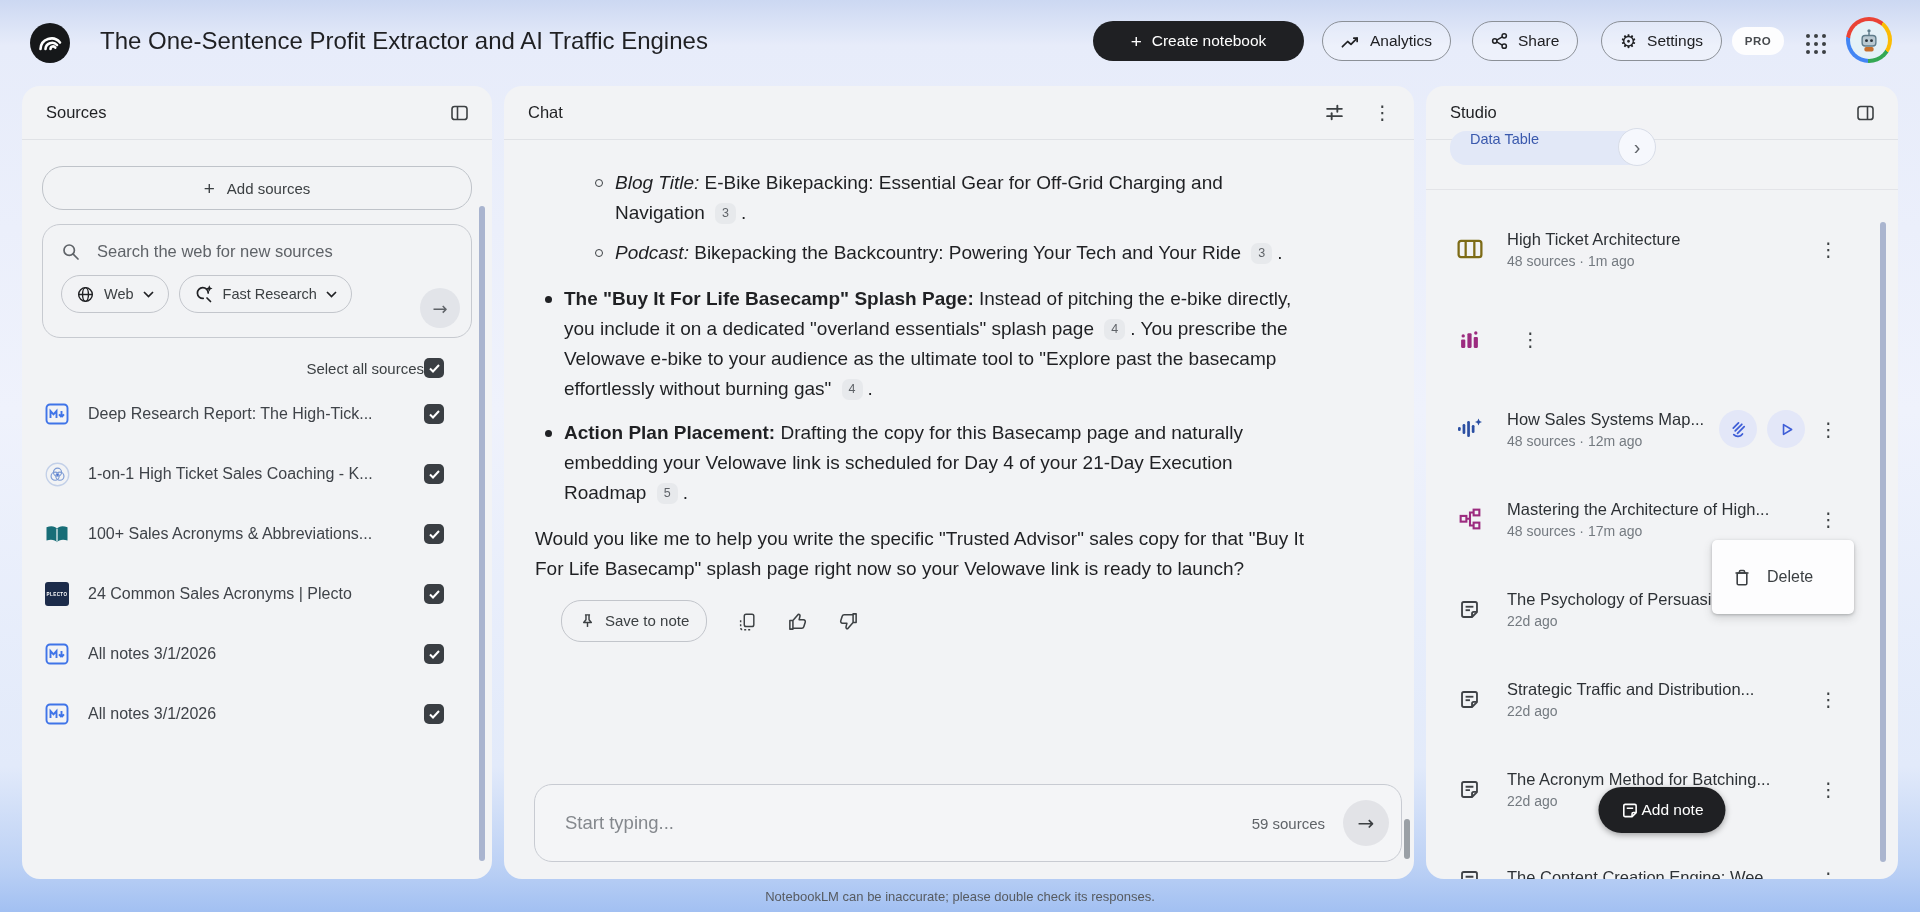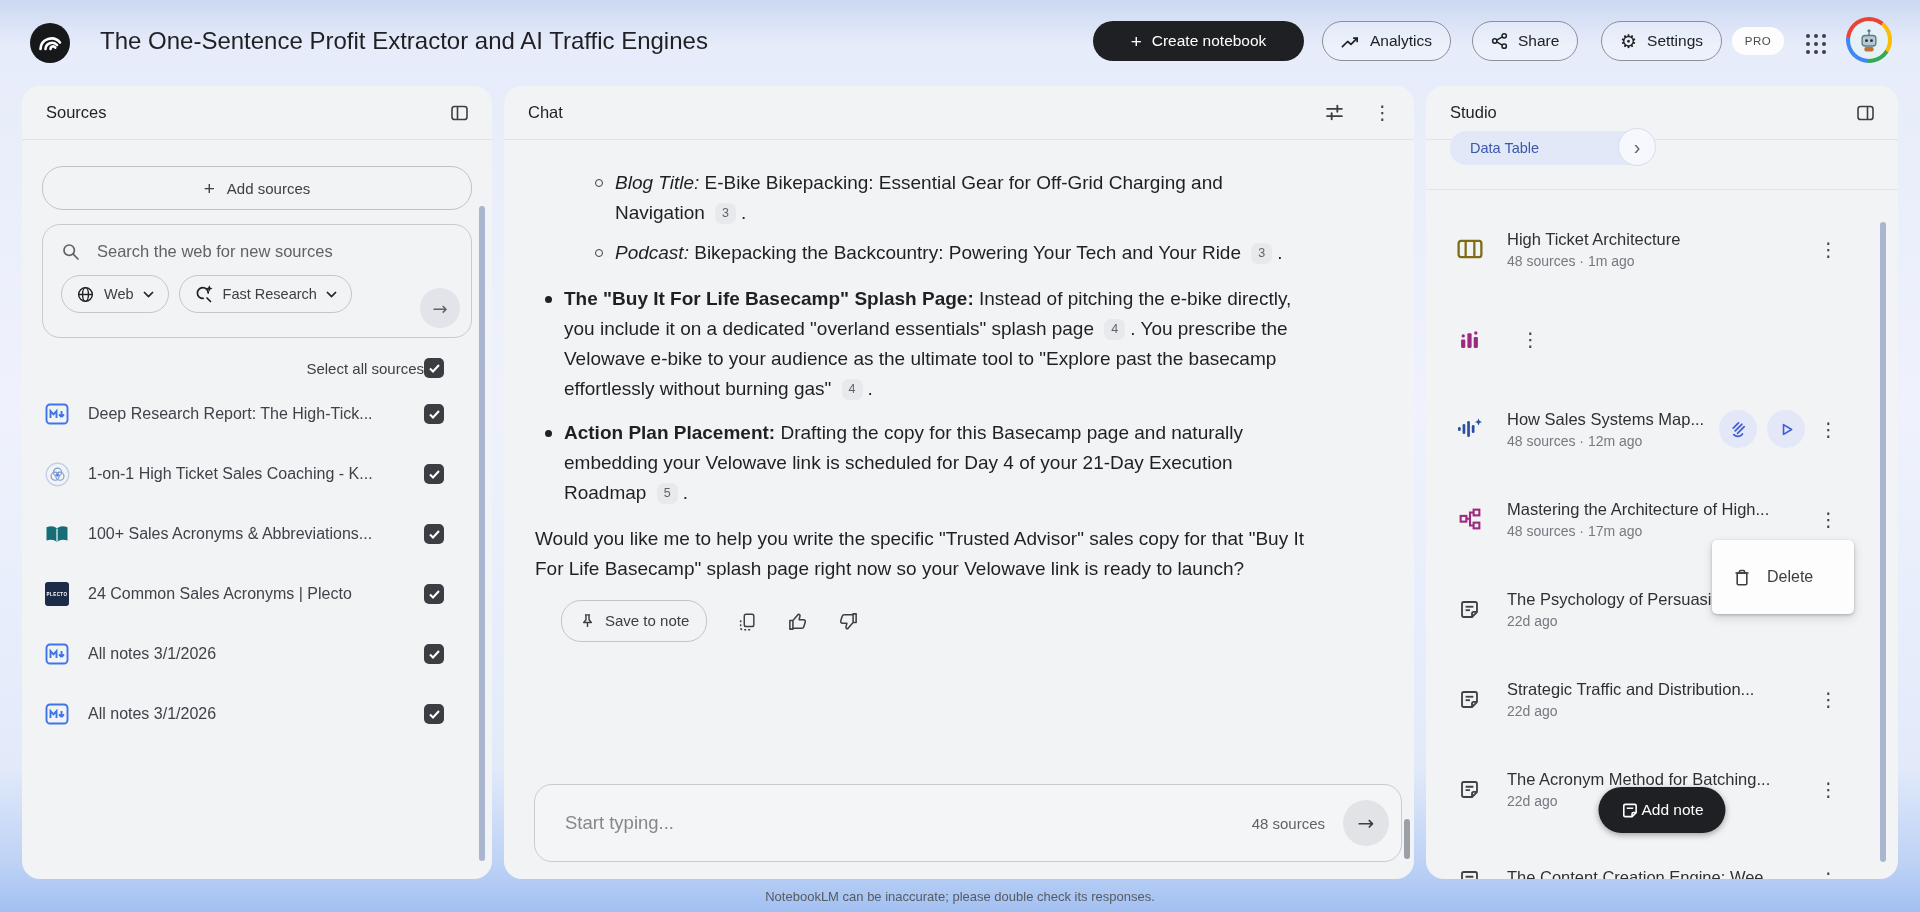--- a/index.html
+++ b/index.html
@@ -13,21 +13,21 @@
   .nb-title{position:absolute;left:100px;top:27px;font-size:24px;color:#1f2023;white-space:nowrap;}
   .pill{position:absolute;top:21px;height:40px;border-radius:20px;display:flex;align-items:center;gap:10px;
     padding:0 18px;box-sizing:border-box;font-size:15.5px;color:#202124;border:1px solid #8b9097;cursor:pointer;background:rgba(255,255,255,0.25);}
   .pill.black{background:#1f2023;border:none;color:#fff;}
   .createbtn{left:1093px;width:211px;justify-content:center;}
   .analyticsbtn{left:1322px;}
   .sharebtn{left:1472px;}
   .settingsbtn{left:1601px;}
   .plus{font-size:19px;line-height:1;}
   .probadge{position:absolute;left:1732px;top:27px;width:52px;height:28px;background:#fdfdfe;border-radius:14px;
-    display:flex;align-items:center;justify-content:center;font-size:11.5px;font-weight:normal;letter-spacing:.5px;color:#474a4e;}
+    display:flex;align-items:center;justify-content:center;font-size:11.5px;font-weight:bold;letter-spacing:.5px;color:#474a4e;}
   .appgrid{position:absolute;left:1798px;top:26px;width:36px;height:36px;display:grid;
     grid-template-columns:repeat(3,4px);grid-template-rows:repeat(3,4px);gap:4px;place-content:center;cursor:pointer;}
   .appgrid i{width:4px;height:4px;border-radius:50%;background:#3c4043;}
   .avatar{position:absolute;left:1846px;top:17px;width:46px;height:46px;border-radius:50%;cursor:pointer;
     background:conic-gradient(from -40deg,#ea4335 0 22%,#fbbc04 22% 45%,#34a853 45% 62%,#4285f4 62% 88%,#ea4335 88%);
     display:flex;align-items:center;justify-content:center;}
   .avatar .inner{width:38px;height:38px;border-radius:50%;background:#e4f1f7;display:flex;align-items:center;justify-content:center;overflow:hidden;}
   
   .panel{position:absolute;top:86px;height:793px;background:#f2f3f5;border-radius:18px;overflow:hidden;}
   .panel-head{height:54px;display:flex;align-items:center;justify-content:space-between;
@@ -81,21 +81,21 @@
   .inputbar input{flex:1;border:none;outline:none;background:transparent;font-size:18.5px;color:#3c4043;font-family:inherit;}
   .inputbar input::placeholder{color:#84888d;}
   .srccount{font-size:15px;color:#5f6368;margin-right:18px;white-space:nowrap;}
   .sendbtn{width:46px;height:46px;border-radius:50%;background:#e2e3e7;display:flex;align-items:center;justify-content:center;
     font-size:20px;color:#3c4043;cursor:pointer;font-family:"DejaVu Sans",sans-serif;}
   .chat-scrollthumb{position:absolute;right:4px;top:679px;width:6px;height:40px;border-radius:3px;background:#9aa0a6;}
   
   .studio{left:1426px;width:472px;}
   .dtwrap{position:relative;height:40px;margin-left:24px;width:226px;overflow:visible;}
   .dtchip{position:absolute;left:0;top:-9px;width:196px;height:34px;background:#e2e8f7;border-radius:16px;
-    display:flex;align-items:flex-end;padding:0 0 9px 20px;box-sizing:border-box;font-size:14.5px;font-weight:500;color:#3a59ad;cursor:pointer;}
+    display:flex;align-items:flex-start;padding:0 0 9px 20px;box-sizing:border-box;font-size:14.5px;font-weight:500;color:#3a59ad;cursor:pointer;}
   .dtcircle{position:absolute;left:168px;top:-12px;width:38px;height:38px;border-radius:50%;background:#f6f8fd;
     border:1px solid #d8dde8;box-sizing:border-box;display:flex;align-items:center;justify-content:center;
     font-size:20px;color:#5f6368;cursor:pointer;}
   .studio-divider{height:1px;background:#e3e4e8;margin-top:9px;}
   .slist{padding-top:14px;}
   .strow{height:90px;display:flex;align-items:center;padding:0 60px 0 30px;box-sizing:border-box;gap:0;cursor:pointer;}
   .stic{width:27px;flex:none;margin-right:24px;display:flex;justify-content:center;}
   .stmain{flex:1;min-width:0;}
   .sttitle{font-size:16.5px;color:#2d3135;white-space:nowrap;overflow:hidden;}
   .stmeta{font-size:14px;color:#747a80;margin-top:4px;}
@@ -418,21 +418,21 @@
               <path d="M3 10 h3.2 v9 H3 z M6.2 18 h9.3 c1 0 1.8-.6 2.1-1.5 l1.5-4.8 c.4-1.3-.5-2.6-1.8-2.6 h-4.6 l.9-3.8 c.2-1-.5-2-1.5-2 h-.2 L6.2 10"></path>
               </svg>
           </span>
         </div>
       </div>
 
       <div class="stamp">Today • 6:39 PM</div>
 
       <div class="inputbar">
         <input placeholder="Start typing..." style="">
-        <span class="srccount">48 sources</span>
+        <span class="srccount">59 sources</span>
         <div class="sendbtn">
           <span>→</span>
         </div>
       </div>
       <div class="chat-scrollthumb"></div>
     </div>
   </div>
 
   <div class="panel studio">
     <div class="panel-head">

